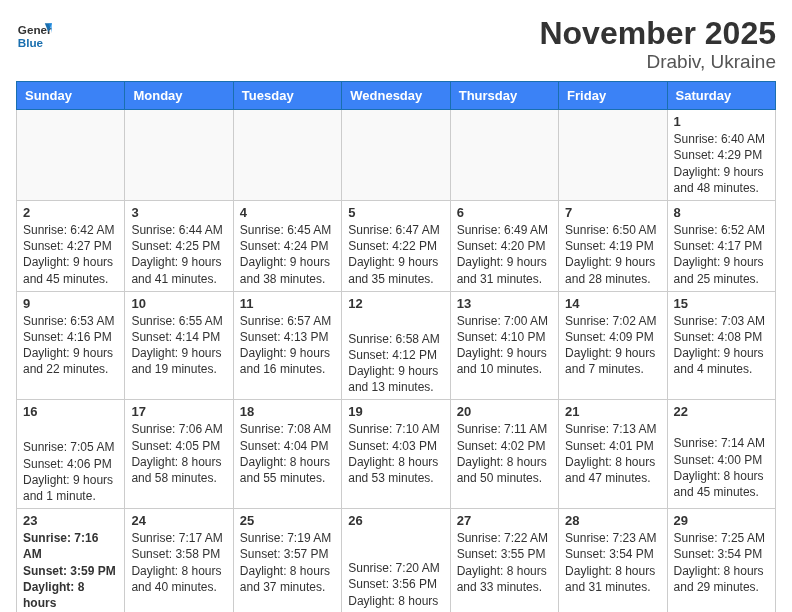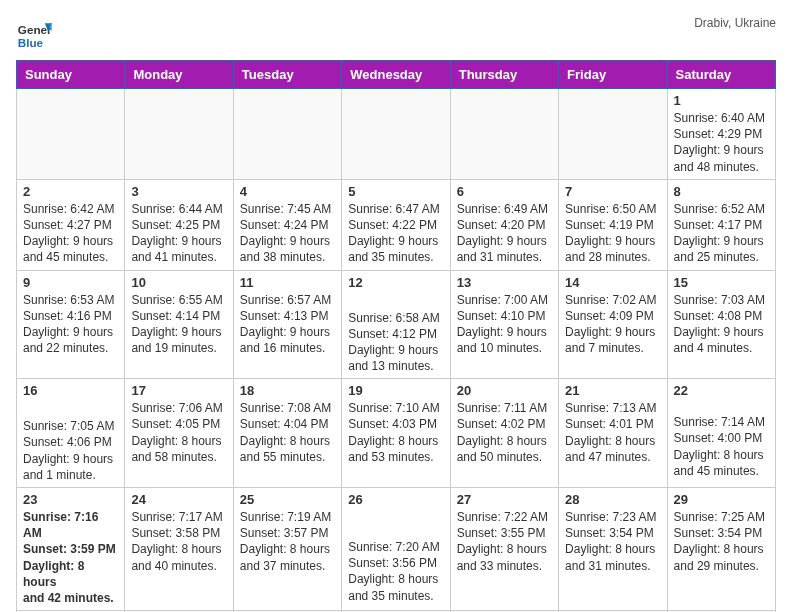--- a/index.html
+++ b/index.html
@@ -28,30 +28,30 @@
     .title-area {
       text-align: right;
     }
     .month-title {
       font-size: 32px;
       font-weight: bold;
       color: #333;
       line-height: 1.1;
     }
     .location {
-      font-size: 12px;
+      font-size: 19px;
       color: #555;
     }
     .calendar {
       width: 100%;
       border-collapse: collapse;
       border: 1px solid #ccc;
     }
     .calendar th {
-      background-color: #a21caf;
+      background-color: #3b82f6;
       color: #fff;
       font-size: 13px;
       font-weight: bold;
       padding: 6px 8px;
       text-align: left;
       border: 1px solid #1a6faf;
     }
     .calendar td {
       border: 1px solid #ccc;
       vertical-align: top;
@@ -87,20 +87,21 @@
 <div class="header-area">
   <div class="logo">
     <svg class="logo-icon" viewBox="0 0 40 40">
       <text x="2" y="20" font-size="13" font-weight="bold" fill="#333" font-family="Arial">General</text>
       <text x="2" y="34" font-size="13" font-weight="bold" fill="#1a6faf" font-family="Arial">Blue</text>
       <polygon points="32,8 40,8 36,18" fill="#1a6faf"></polygon>
       <polygon points="36,8 40,8 40,18" fill="#2196f3" opacity="0.6"></polygon>
     </svg>
   </div>
   <div class="title-area">
+    <div class="month-title">November 2025</div>
     <div class="location">Drabiv, Ukraine</div>
   </div>
 </div>
 
 <table class="calendar">
   <thead>
     <tr>
     <th>Sunday</th>
         <th>Monday</th>
         <th>Tuesday</th>
@@ -136,21 +137,21 @@
         </td>
         <td>
           <div class="day-number">3</div>
           <div class="day-info" style="white-space: pre-line;">Sunrise: 6:44 AM
 Sunset: 4:25 PM
 Daylight: 9 hours
 and 41 minutes.</div>
         </td>
         <td>
           <div class="day-number">4</div>
-          <div class="day-info" style="white-space: pre-line;">Sunrise: 7:45 AM
+          <div class="day-info" style="white-space: pre-line;">Sunrise: 6:45 AM
 Sunset: 4:24 PM
 Daylight: 9 hours
 and 38 minutes.</div>
         </td>
         <td>
           <div class="day-number">5</div>
           <div class="day-info" style="white-space: pre-line;">Sunrise: 6:47 AM
 Sunset: 4:22 PM
 Daylight: 9 hours
 and 35 minutes.</div>

